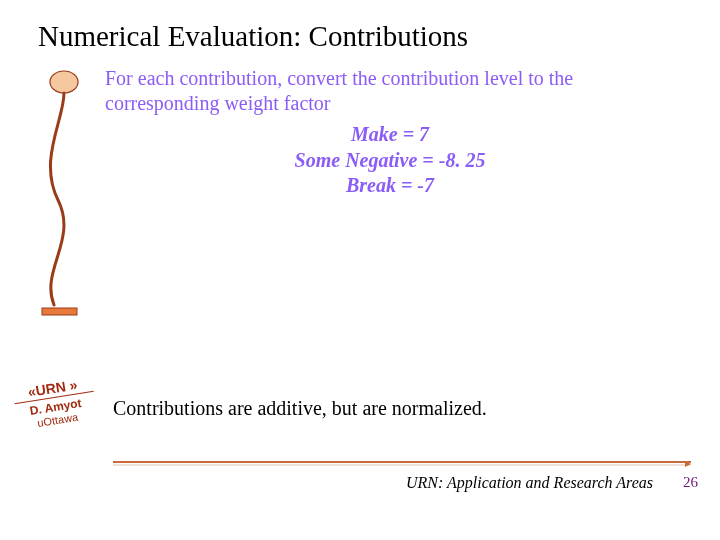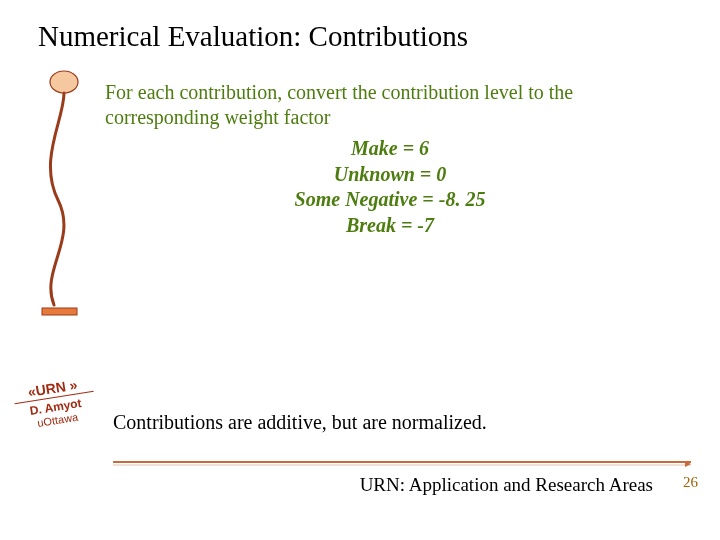--- a/index.html
+++ b/index.html
@@ -21,46 +21,45 @@
   }
   .decor-wavy {
     position: absolute;
     top: 70px;
     left: 40px;
     width: 60px;
     height: 260px;
   }
   .body-text {
     position: absolute;
-    top: 80px;
+    top: 66px;
     left: 105px;
     width: 570px;
     font-size: 20px;
-    color: #4d7c0f;
+    color: #8b5cf6;
     line-height: 1.25;
   }
   .weight-list {
     margin-top: 6px;
     text-align: center;
     font-style: italic;
     font-weight: bold;
     font-size: 20px;
     line-height: 1.28;
   }
   .weight-list div {
     display: block;
   }
   .body-text2 {
     position: absolute;
     top: 397px;
     left: 113px;
     width: 550px;
     font-size: 20px;
     color: #000;
-    margin-top: 14px;
   }
   .urn-box {
     position: absolute;
     top: 380px;
     left: 15px;
     width: 80px;
     transform: rotate(-9deg);
     font-family: Arial, Helvetica, sans-serif;
     color: #a02c12;
   }
@@ -87,47 +86,47 @@
     left: 113px;
     width: 578px;
     height: 6px;
   }
   .footer-text {
     position: absolute;
     top: 474px;
     left: 113px;
     width: 540px;
     text-align: right;
-    font-size: 19px;
+    font-size: 16px;
     color: #000;
+    font-style: italic;
   }
   .page-num {
     position: absolute;
     top: 474px;
     right: 22px;
     font-size: 15px;
-    color: #a16207;
+    color: #701a75;
   }
 </style>
 </head>
 <body>
 
 <div class="title">Numerical Evaluation: Contributions</div>
 
 <svg class="decor-wavy" viewBox="0 0 60 260">
   <ellipse cx="24" cy="12" rx="14" ry="11" fill="#f5c8a0" stroke="#9a3b1a" stroke-width="1.2"></ellipse>
   <path d="M24 23 C 24 50, -2 90, 18 130 C 38 170, 0 200, 14 235" fill="none" stroke="#9a3b1a" stroke-width="3" stroke-linecap="round"></path>
   <rect x="2" y="238" width="35" height="7" fill="#e77a3a" stroke="#9a3b1a" stroke-width="1"></rect>
 </svg>
 
 <div class="body-text">
   <span>For each contribution, convert the contribution level to the corresponding weight factor</span>
   <div class="weight-list">
-    <div>Make = 6</div>
-    <div>Unknown = 0</div>
+    <div>Make = 7</div>
     <div>Some Negative = -8. 25</div>
     <div>Break = -7</div>
   </div>
 </div>
 
 <div class="body-text2">Contributions are additive, but are normalized.</div>
 
 <div class="urn-box">
   <div class="line1">«URN »</div>
   <div class="line2">D. Amyot</div>

